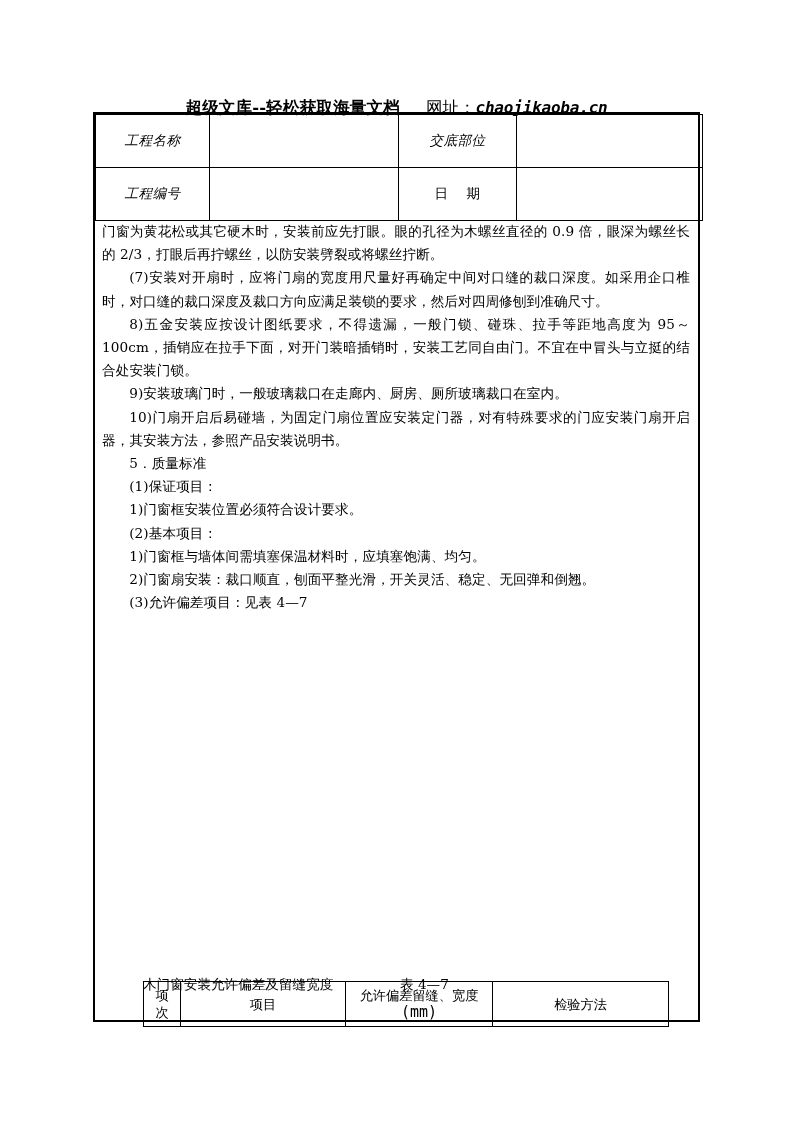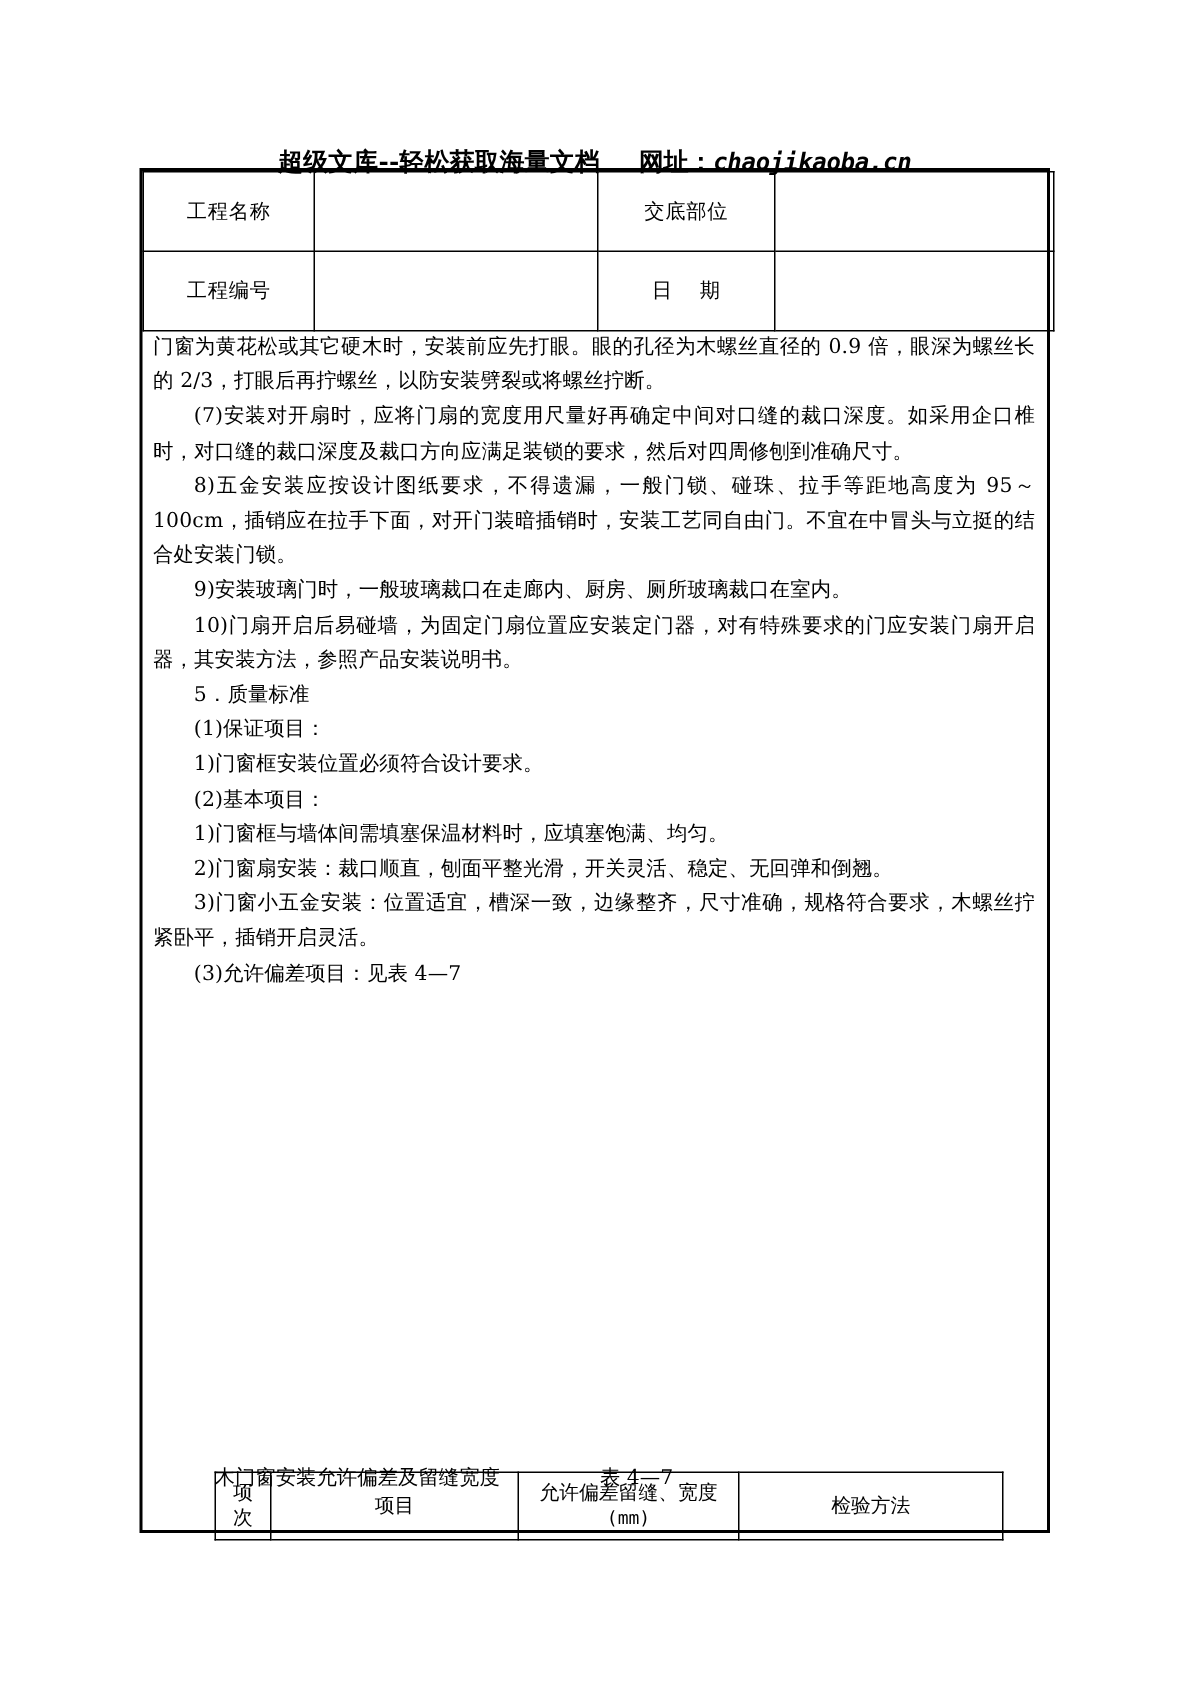--- a/index.html
+++ b/index.html
@@ -33,21 +33,21 @@
     font-weight: bold;
     letter-spacing: 0.2px;
     line-height: 1;
   }
   .page-header .hdr-gap {
     display: inline-block;
     width: 26px;
   }
   .page-header .hdr-site-label {
     font-size: 16.5px;
-    font-weight: bold;
+    font-weight: normal;
     line-height: 1;
   }
   .page-header .hdr-site-url {
     font-size: 16px;
     font-weight: bold;
     font-family: "DejaVu Sans Mono", "Liberation Mono", monospace;
     letter-spacing: -0.2px;
     line-height: 1;
     font-style: italic;
   }
@@ -70,21 +70,21 @@
     table-layout: fixed;
   }
   .info-table td {
     border: 1px solid #000;
     height: 52px;
     text-align: center;
     vertical-align: middle;
     font-size: 13.5px;
     padding: 0;
   }
-  .info-table td.lbl { letter-spacing: 0.5px; }
+  .info-table td.lbl { letter-spacing: 0.5px; font-style: italic; }
   .info-table td.lbl-spaced { letter-spacing: 0.5px; }
   .info-table td.lbl-spaced .sp { display: inline-block; width: 18px; }
   .col-a { width: 113px; }
   .col-b { width: 188px; }
   .col-c { width: 117px; }
   .col-d { width: 185px; }
 
   
   .body-area {
     position: absolute;
@@ -137,21 +137,21 @@
   }
   .sc-1 { width: 32px; }
   .sc-2 { width: 160px; }
   .sc-3 { width: 142px; }
   .sc-4 { width: 171px; }
   .vert-head {
     display: inline-block;
     line-height: 17px;
   }
   .unit-sm {
-    font-size: 12px;
+    font-size: 15px;
     font-family: "DejaVu Sans Mono", "Liberation Mono", monospace;
     text-align: right;
   }
 </style>
 </head>
 <body>
 
 <div class="page-header">
   <span class="hdr-title">超级文库--轻松获取海量文档</span>
   <span class="hdr-gap"></span>
@@ -183,21 +183,20 @@
     <p class="para indent">(7)安装对开扇时，应将门扇的宽度用尺量好再确定中间对口缝的裁口深度。如采用企口椎时，对口缝的裁口深度及裁口方向应满足装锁的要求，然后对四周修刨到准确尺寸。</p>
     <p class="para indent">8)五金安装应按设计图纸要求，不得遗漏，一般门锁、碰珠、拉手等距地高度为 95～100cm，插销应在拉手下面，对开门装暗插销时，安装工艺同自由门。不宜在中冒头与立挺的结合处安装门锁。</p>
     <p class="para indent">9)安装玻璃门时，一般玻璃裁口在走廊内、厨房、厕所玻璃裁口在室内。</p>
     <p class="para indent">10)门扇开启后易碰墙，为固定门扇位置应安装定门器，对有特殊要求的门应安装门扇开启器，其安装方法，参照产品安装说明书。</p>
     <p class="para indent">5．质量标准</p>
     <p class="para indent">(1)保证项目：</p>
     <p class="para indent">1)门窗框安装位置必须符合设计要求。</p>
     <p class="para indent">(2)基本项目：</p>
     <p class="para indent">1)门窗框与墙体间需填塞保温材料时，应填塞饱满、均匀。</p>
     <p class="para indent">2)门窗扇安装：裁口顺直，刨面平整光滑，开关灵活、稳定、无回弹和倒翘。</p>
-    <p class="para indent">3)门窗小五金安装：位置适宜，槽深一致，边缘整齐，尺寸准确，规格符合要求，木螺丝拧紧卧平，插销开启灵活。</p>
     <p class="para indent">(3)允许偏差项目：见表 4—7</p>
   </div>
 
   <div class="tbl-caption">
     <span>木门窗安装允许偏差及留缝宽度</span>
     <span class="cap-gap"></span>
     <span>表 4—7</span>
   </div>
 
   <div class="spec-table-wrap">

